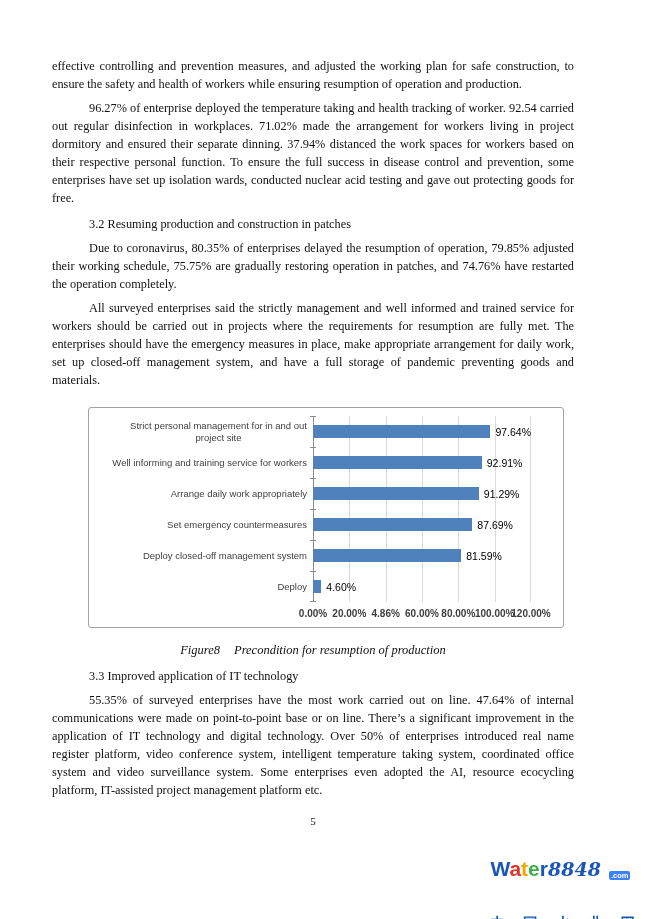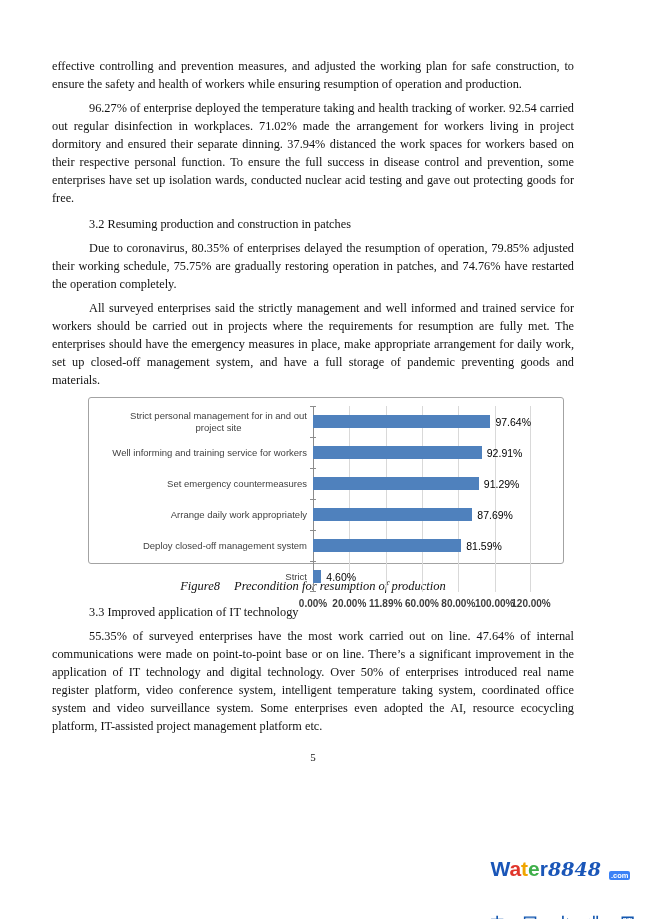--- a/index.html
+++ b/index.html
@@ -5,21 +5,21 @@
   * { margin:0; padding:0; box-sizing:border-box; }
   html,body { width:650px; height:919px; }
   body { background:#ffffff; position:relative; font-family:"Liberation Serif", serif; color:#111; }
   .content { padding:57px 76px 0 52px; }
   .para { font-size:12.3px; line-height:18px; text-align:justify; margin:0 0 6px 0; }
   .para.indent { text-indent:37px; }
   .section-heading { font-size:12.3px; line-height:18px; font-weight:400; margin:8px 0 6px 0; text-indent:37px; }
 
   
   .chart-box {
-    margin:8px 0 0 36px; width:476px; height:167px;
+    margin:18px 0 0 36px; width:476px; height:221px;
     border:1px solid #a3a3a3; border-radius:3px; background:#fff;
     padding:8px 0 0 8px; font-family:"Liberation Sans", sans-serif;
   }
   .chart-body { display:flex; }
   .labels-col { width:216px; }
   .label-cell {
     height:31px; display:flex; align-items:center; justify-content:flex-end;
     padding-right:6px; font-size:9.5px; color:#3f3f3f; line-height:1.2;
   }
   .label-cell span { white-space:pre-line; text-align:center; }
@@ -75,30 +75,30 @@
     <div class="chart-body">
       <div class="labels-col">
         <div class="label-cell">
             <span>Strict personal management for in and out
 project site</span>
           </div>
         <div class="label-cell">
             <span>Well informing and training service for workers</span>
           </div>
         <div class="label-cell">
-            <span>Set emergency countermeasures</span>
+            <span>Arrange daily work appropriately</span>
           </div>
         <div class="label-cell">
-            <span>Arrange daily work appropriately</span>
+            <span>Set emergency countermeasures</span>
           </div>
         <div class="label-cell">
             <span>Deploy closed-off management system</span>
           </div>
         <div class="label-cell">
-            <span>Strict</span>
+            <span>Deploy</span>
           </div>
       </div>
       <div class="plot-col">
         <div class="gridline axis"></div>
         <div class="gridline g1"></div>
         <div class="gridline g2"></div>
         <div class="gridline g3"></div>
         <div class="gridline g4"></div>
         <div class="gridline g5"></div>
         <div class="gridline g6"></div>
@@ -132,21 +132,21 @@
         </div>
         <div class="bar-row">
           <div class="chart-bar" style="width: 3.83333%; background-color: rgb(79, 129, 189);"></div>
           <span class="bar-value" style="left: calc(3.83333% + 5px);">4.60%</span>
         </div>
       </div>
     </div>
     <div class="xaxis-row">
       <span class="x-tick x0">0.00%</span>
       <span class="x-tick x1">20.00%</span>
-      <span class="x-tick x2">11.89%</span>
+      <span class="x-tick x2">4.86%</span>
       <span class="x-tick x3">60.00%</span>
       <span class="x-tick x4">80.00%</span>
       <span class="x-tick x5">100.00%</span>
       <span class="x-tick x6">120.00%</span>
     </div>
   </div>
 
   <p class="figure-caption">
     <span class="cap-prefix">Figure8</span><span>Precondition for resumption of production</span>
   </p>

